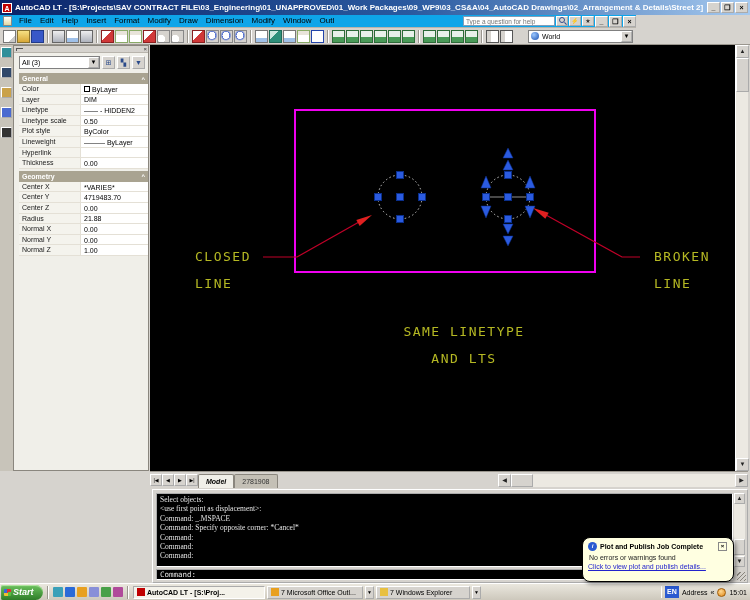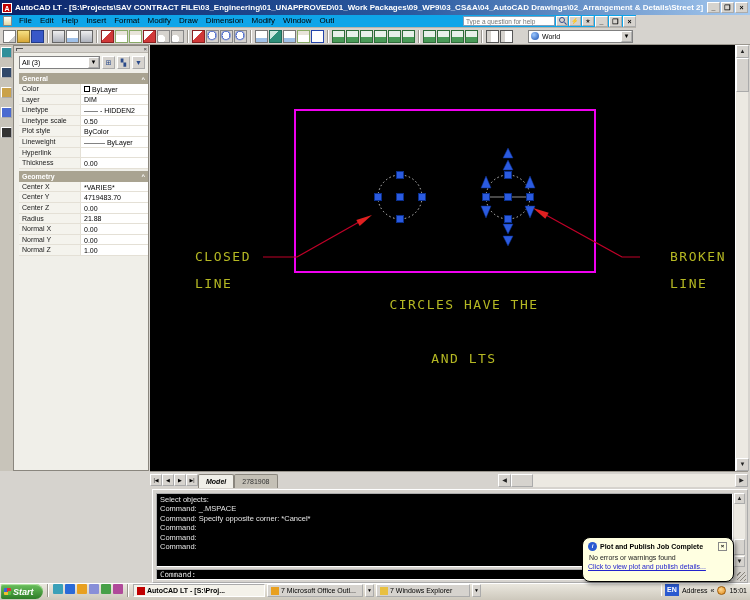--- a/index.html
+++ b/index.html
@@ -99,21 +99,21 @@
     border-radius:2px 2px 0 0; margin-top:2px; flex:none; }
   .tab.active { background:#f0efe9; font-weight:bold; font-style:italic; }
   .tab.inactive { background:#c4c0b6; color:#333; }
   .hscroll { margin-left:auto; display:flex; align-items:center; width:250px; height:13px; background:#ece9e2; }
   .hthumb { width:22px; height:13px; background:#d6d3ce; border:1px outset #fff; flex:none; }
   .htrack { flex:1; }
 
   
   .cmdwin { position:absolute; left:152px; top:489px; width:596px; height:94px; background:#d6d3ce; border:1px outset #fff; }
   .console { position:absolute; left:3px; top:3px; right:14px; bottom:15px; background:#000; border:1px inset #fff;
-    color:#e4e4e4; font-family:Liberation Sans, sans-serif; font-size:7.5px; line-height:9.4px; padding:1px 3px; overflow:hidden; }
+    color:#e4e4e4; font-family:Liberation Serif, serif; font-size:7.5px; line-height:9.4px; padding:1px 3px; overflow:hidden; }
   .console div { white-space:pre; }
   .cscroll { position:absolute; right:2px; top:3px; width:11px; bottom:15px; background:#ece9e2; }
   .cscroll .sbtn { width:11px; height:11px; line-height:9px; }
   .cscroll .cthumb { width:11px; height:16px; background:#d6d3ce; border:1px outset #fff; position:absolute; bottom:12px; }
   .cscroll .bottom { position:absolute; bottom:0; }
   .cmdinput { position:absolute; left:3px; right:14px; bottom:2px; height:11px; background:#000; border:1px inset #fff;
     color:#e4e4e4; font-family:"DejaVu Sans Mono", monospace; font-size:7.5px; line-height:9px; padding:0 3px; }
   .grip { position:absolute; right:1px; bottom:1px; width:9px; height:9px;
     background:repeating-linear-gradient(135deg,#d6d3ce 0 2px,#8a867e 2px 3px); }
 
@@ -124,21 +124,21 @@
   .b-title { display:flex; align-items:center; gap:3px; font-weight:bold; }
   .b-info { width:9px; height:9px; border-radius:50%; background:#2a5ad0; color:#fff; font-size:6px;
     line-height:9px; text-align:center; flex:none; font-style:italic; font-weight:bold; }
   .b-close { margin-left:auto; width:9px; height:9px; border:1px solid #888; font-size:6px; line-height:7px;
     text-align:center; color:#000; background:#ffffe1; flex:none; }
   .b-msg { margin:3px 0 2px 1px; color:#222; }
   .b-link { color:#2222cc; text-decoration:underline; }
 
   
   .taskbar { position:absolute; left:0; top:583px; width:750px; height:17px;
-    background:linear-gradient(#eae7de,#cdc8bc); border-top:1px solid #fff; display:flex; align-items:flex-start; gap:2px; font-size:7px; }
+    background:linear-gradient(#eae7de,#cdc8bc); border-top:1px solid #fff; display:flex; align-items:center; gap:2px; font-size:7px; }
   .startbtn { width:42px; height:15px; margin-left:1px; background:linear-gradient(#6cc25e,#2e7d28);
     border-radius:2px 8px 8px 2px; color:#fff; font-weight:bold; font-style:italic; font-size:9px;
     display:flex; align-items:center; gap:2px; padding-left:3px; flex:none; box-shadow:inset 0 1px 1px #b8e8a8; }
   .flag { width:7px; height:7px; flex:none; background:conic-gradient(#e03030 0 25%, #58c040 0 50%, #f0c030 0 75%, #3868d8 0); border-radius:1px; }
   .ql { width:10px; height:10px; flex:none; border-radius:1px; }
   .q1{background:#3aa0b8;} .q2{background:#2a6ad8;} .q3{background:#e8a020;} .q4{background:#888fd8;} .q5{background:#48a048;} .q6{background:#b04a9a;}
   .tb-sep { width:2px; height:13px; border-left:1px solid #9a968e; border-right:1px solid #fff; margin:0 2px; flex:none; }
   .taskbtn { height:13px; display:flex; align-items:center; gap:2px; padding:0 3px; font-size:7px;
     white-space:nowrap; overflow:hidden; flex:none; }
   .taskbtn .ticon { width:8px; height:8px; flex:none; }
@@ -373,22 +373,22 @@
         <polygon points="380,131 375,143 385,143"></polygon>
           <polygon points="380,173 375,161 385,161"></polygon>
       </g>
 
       <polyline points="113,212 147,212 209,177" fill="none" stroke="#c00028" stroke-width="1.2"></polyline>
       <polygon points="222,170 206.3,174.9 209.7,181.1" fill="#e02020"></polygon>
       <polyline points="490,212 472,212 396,170" fill="none" stroke="#c00028" stroke-width="1.2"></polyline>
       <polygon points="383,163 398.7,167.7 395.3,173.8" fill="#e02020"></polygon>
     </svg>
     <div class="cad-text" style="left:45px; top:198px;"><span>CLOSED</span><br><span>LINE</span></div>
-    <div class="cad-text" style="left:520px; top:198px;"><span>BROKEN</span><br><span>LINE</span></div>
-    <div class="cad-text note-text" style="left:219px; top:246px; width:190px;"><span>CIRCLES HAVE THE</span><br><br><span>AND LTS</span></div>
+    <div class="cad-text" style="left:504px; top:198px;"><span>BROKEN</span><br><span>LINE</span></div>
+    <div class="cad-text note-text" style="left:219px; top:246px; width:190px;"><br><span>SAME LINETYPE</span><br><span>AND LTS</span></div>
   </div>
 
   <div class="vscroll">
     <div class="sbtn">▲</div>
     <div class="vthumb"></div>
     <div class="sbtn bottom">▼</div>
   </div>
 
   <div class="tabrow">
     <span class="tnav">|◀</span>
@@ -401,20 +401,21 @@
       <span class="sbtn">◀</span>
       <span class="hthumb"></span>
       <span class="htrack"></span>
       <span class="sbtn">▶</span>
     </span>
   </div>
 
   <div class="cmdwin">
     <div class="console">
       <div>Select objects:</div>
+      <div>&lt;use first point as displacement&gt;:</div>
       <div>Command: _.MSPACE</div>
       <div>Command: Specify opposite corner: *Cancel*</div>
       <div>Command:</div>
       <div>Command:</div>
       <div>Command:</div>
     </div>
     <div class="cscroll">
       <div class="sbtn">▲</div>
       <div class="cthumb"></div>
       <div class="sbtn bottom">▼</div>

